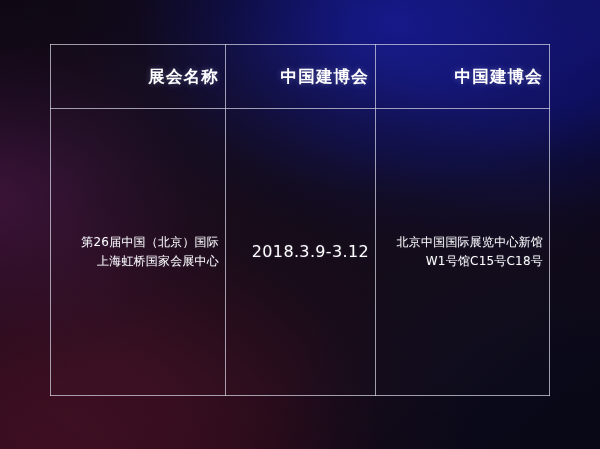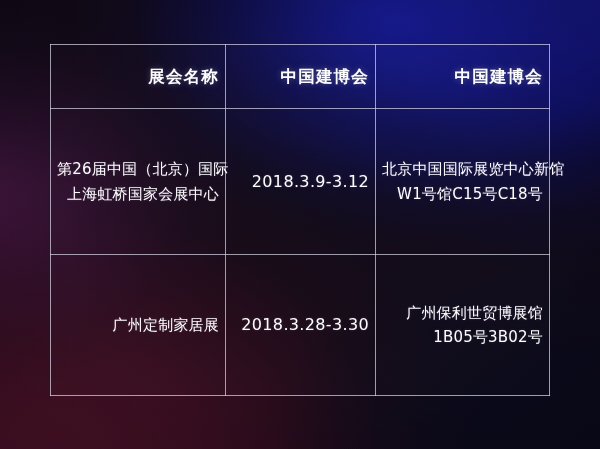--- a/index.html
+++ b/index.html
@@ -83,21 +83,21 @@
   #exhibition-table col.c-loc { width:174px; }
 
   thead th{
     height:64px;
     font-size:16.5px;
     font-weight:bold;
     letter-spacing:1.2px;
     text-shadow:0 0 6px rgba(180,190,255,0.35);
   }
   tbody td{
-    font-size:15px;
+    font-size:12px;
     line-height:1.62;
     letter-spacing:0.2px;
     font-weight:normal;
     text-shadow:0 0 3px rgba(200,205,255,0.18);
   }
   tbody td .ln{ display:block; white-space:nowrap; }
   tbody tr.r1 td{ height:74px; }
   tbody tr.r2 td{ height:71px; }
   tbody tr.r3 td{ height:72px; }
   tbody tr.r4 td{ height:71px; }
@@ -138,25 +138,15 @@
       </td>
       <td class="cell-time">2018.3.9-3.12</td>
       <td class="cell-loc">
         <span class="ln">北京中国国际展览中心新馆</span>
         <span class="ln">W1号馆C15号C18号</span>
       </td>
     </tr>
 
 
 
-    <tr class="r4">
-      <td class="cell-name">
-        <span class="ln">广州定制家居展</span>
-      </td>
-      <td class="cell-time">2018.3.28-3.30</td>
-      <td class="cell-loc">
-        <span class="ln">广州保利世贸博展馆</span>
-        <span class="ln">1B05号3B02号</span>
-      </td>
-    </tr>
 
   </tbody>
 </table>
 
 </body></html>

